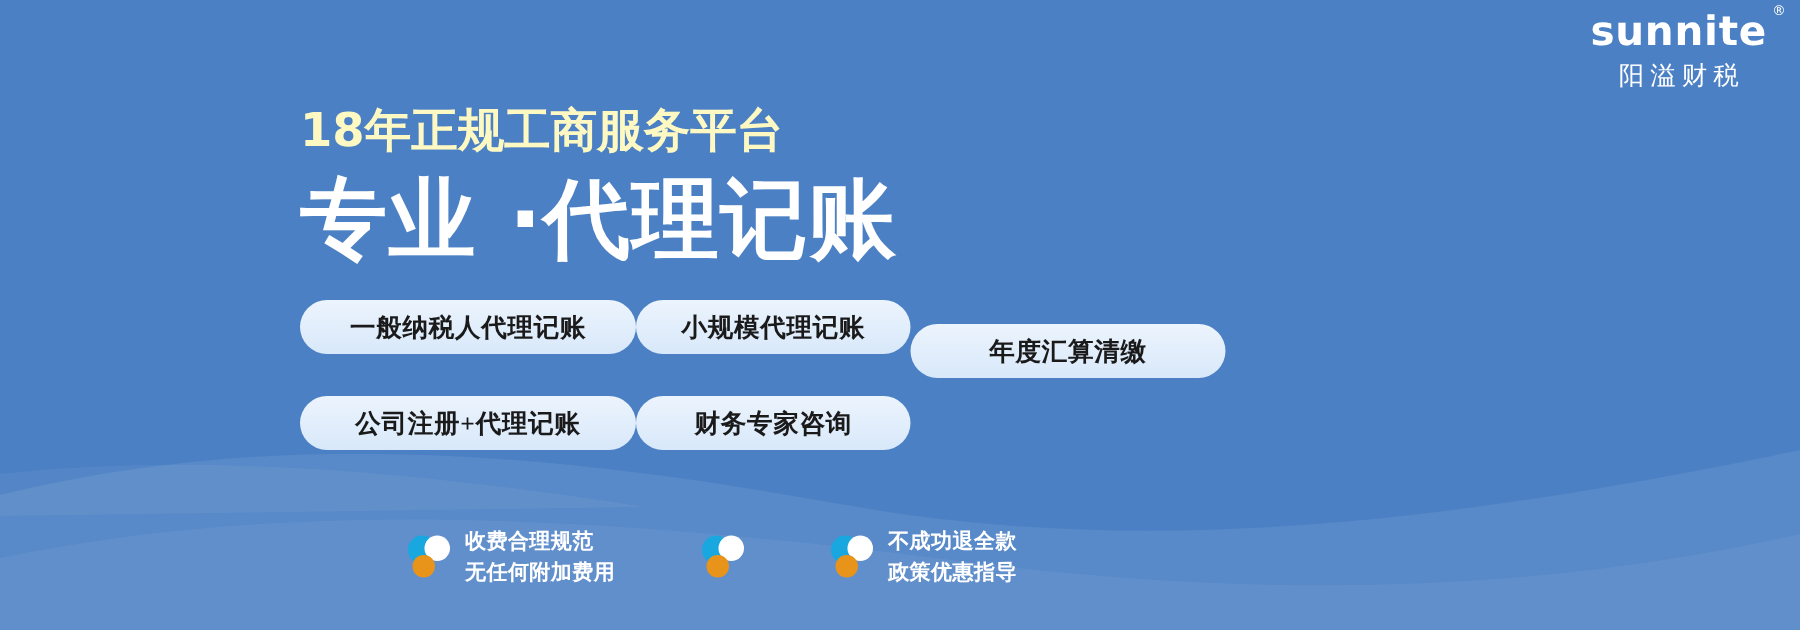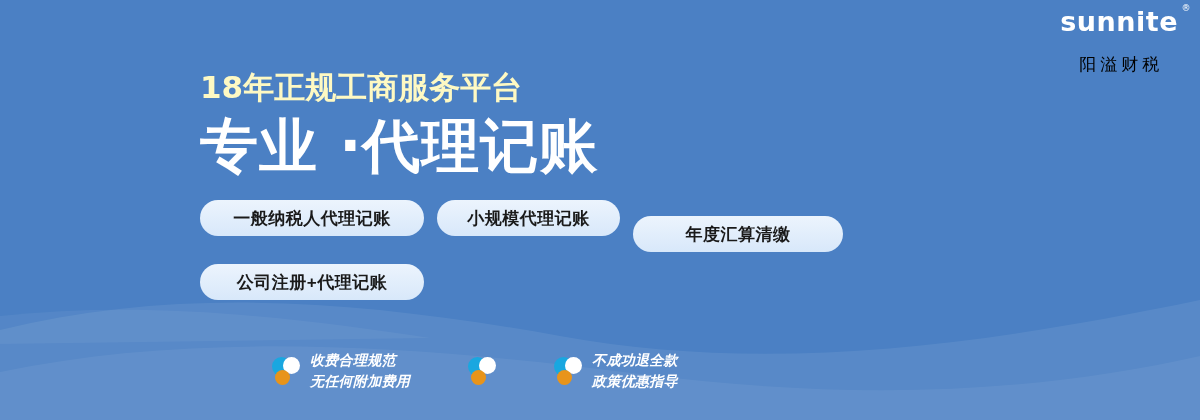--- a/index.html
+++ b/index.html
@@ -46,22 +46,22 @@
   }
   .logo-reg {
     position: absolute;
     top: -4px;
     right: -13px;
     font-size: 9px;
     font-weight: 400;
     color: #ffffff;
   }
   .logo-cn {
-    margin-top: 21px;
-    color: #000000;
+    margin-top: 7px;
+    color: #ffffff;
     font-size: 17px;
     font-weight: 500;
     letter-spacing: 4px;
     padding-left: 4px;
   }
 
   
   .headline-group {
     position: absolute;
     left: 200px;
@@ -86,22 +86,22 @@
   }
 
   
   .pill-rows {
     position: absolute;
     left: 200px;
     top: 200px;
   }
   .pill-row {
     display: flex;
-    gap: 13px;
     margin-bottom: 12px;
+    font-family: Liberation Serif, serif;
   }
   .pill {
     height: 36px;
     border-radius: 18px;
     background: linear-gradient(180deg, #ecf4fd 0%, #d8e8fa 100%);
     color: #1a1a1a;
     font-size: 17px;
     font-weight: 700;
     display: flex;
     align-items: center;
@@ -114,21 +114,20 @@
   .pill-w2 { width: 183px; }
   .pill-w3 { width: 210px; margin-top: 16px; }
 
   
   .features {
     position: absolute;
     left: 272px;
     top: 350px;
     display: flex;
     gap: 58px;
-    font-style: italic;
   }
   .feature {
     display: flex;
     align-items: center;
     gap: 10px;
   }
   .feature-icon {
     position: relative;
     width: 28px;
     height: 34px;
@@ -195,20 +194,21 @@
   </div>
 
   <div class="pill-rows">
     <div class="pill-row">
       <div class="pill pill-w1">一般纳税人代理记账</div>
       <div class="pill pill-w2">小规模代理记账</div>
       <div class="pill pill-w3">年度汇算清缴</div>
     </div>
     <div class="pill-row">
       <div class="pill pill-w1">公司注册+代理记账</div>
+      <div class="pill pill-w2">财务专家咨询</div>
     </div>
   </div>
 
   <div class="features">
 
     <div class="feature">
       <span class="feature-icon">
         <span class="dot-cyan"></span>
         <span class="dot-white"></span>
         <span class="dot-orange"></span>

